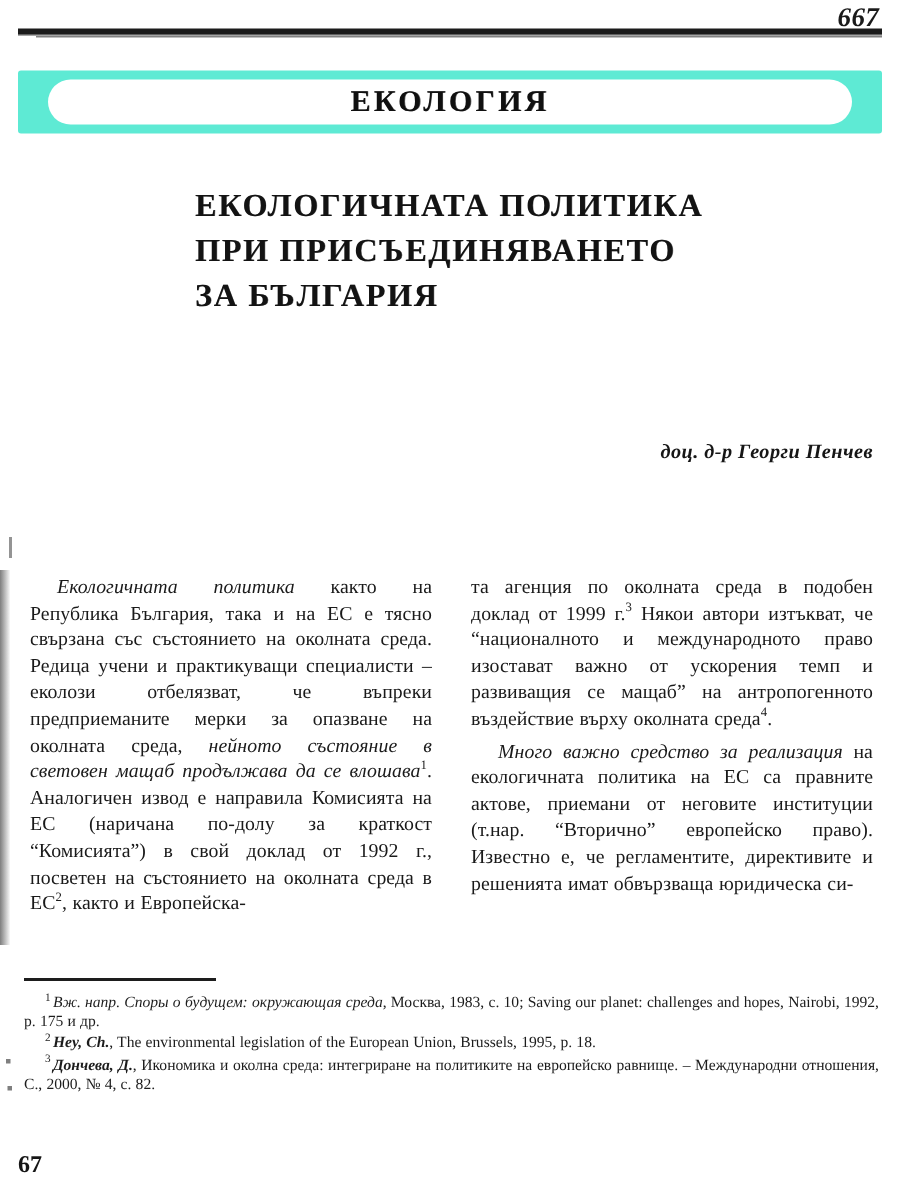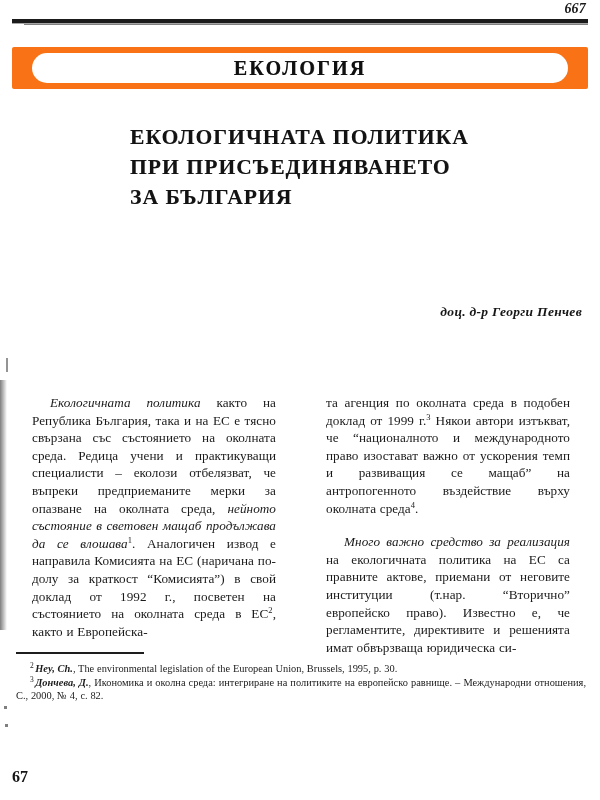--- a/index.html
+++ b/index.html
@@ -21,21 +21,21 @@
   }
 
   
   .folio-top {
     position: absolute;
     top: 1px;
     right: 14px;
     font-family: "Liberation Serif", "DejaVu Serif", serif;
     font-style: italic;
     font-weight: bold;
-    font-size: 14px;
+    font-size: 18px;
     letter-spacing: 0.2px;
     color: #1a1a1a;
   }
   .rule-top {
     position: absolute;
     left: 12px;
     right: 12px;
     top: 19px;
     height: 4px;
     background: #1b1b1b;
@@ -51,21 +51,21 @@
     background: rgba(25,25,25,0.55);
   }
 
   
   .banner {
     position: absolute;
     left: 12px;
     right: 12px;
     top: 47px;
     height: 42px;
-    background: #f97316;
+    background: #5eead4;
     border-radius: 2px;
   }
   .banner-inner {
     position: absolute;
     left: 20px;
     right: 20px;
     top: 6px;
     bottom: 6px;
     background: #ffffff;
     border-radius: 16px;
@@ -97,21 +97,21 @@
     letter-spacing: 1.1px;
     color: #131313;
     text-shadow: 0.3px 0 0 rgba(0,0,0,0.45);
     white-space: nowrap;
   }
 
   
   .byline {
     position: absolute;
     right: 18px;
-    top: 304px;
+    top: 293px;
     font-family: "Liberation Serif", "DejaVu Serif", serif;
     font-style: italic;
     font-weight: bold;
     font-size: 13.5px;
     letter-spacing: 0.3px;
     color: #161616;
   }
 
   
   .columns {
@@ -121,21 +121,21 @@
     top: 378px;
     height: 245px;
     display: flex;
     gap: 18px;
   }
   .col {
     flex: 1 1 0;
     min-width: 0;
   }
   .col p {
-    margin: 16px;
+    margin: 4px;
     font-family: "Liberation Serif", "DejaVu Serif", serif;
     font-size: 13.2px;
     line-height: 17.6px;
     text-align: justify;
     text-indent: 18px;
     letter-spacing: 0.05px;
     color: #1a1a1a;
     word-spacing: 0.4px;
     hyphens: manual;
   }
@@ -256,22 +256,23 @@
       <p style="text-indent:0"><span>та агенция по околната среда в подобен доклад от 1999 г.</span><sup>3</sup><span> Някои автори изтъкват, че “националното и международното право изостават важно от ускорения темп и развиващия се мащаб” на антропогенното въздействие върху околната среда</span><sup>4</sup><span>.</span></p>
       <p><em>Много важно средство за реализация</em><span> на екологичната политика на ЕС са правните актове, приемани от неговите институции (т.нар. “Вторично” европейско право). Известно е, че регламентите, директивите и решенията имат обвързваща юридическа си-</span></p>
     </div>
 
   </div>
 
   <div class="fn-rule"></div>
 
   <div class="footnotes">
 
-
-    <p class="fn"><span class="fn-mark">2</span><span class="bi">Hey, Ch.</span><span>, The environmental legislation of the European Union, Brussels, 1995, p. 30.</span></p>
+    <p class="fn"><span class="fn-mark">1</span><i>Вж. напр. Споры о будущем: окружающая среда</i><span>, Москва, 1983, с. 10; Saving our planet: challenges and hopes, Nairobi, 1992, p. 175 и др.</span></p>
+
+    <p class="fn"><span class="fn-mark">2</span><span class="bi">Hey, Ch.</span><span>, The environmental legislation of the European Union, Brussels, 1995, p. 18.</span></p>
 
     <p class="fn"><span class="fn-mark">3</span><span class="bi">Дончева, Д.</span><span>, Икономика и околна среда: интегриране на политиките на европейско равнище. – Международни отношения, С., 2000, № 4, с. 82.</span></p>
 
 
   </div>
 
   <div class="footer">
     <span class="footer-right">67</span>
   </div>
 

